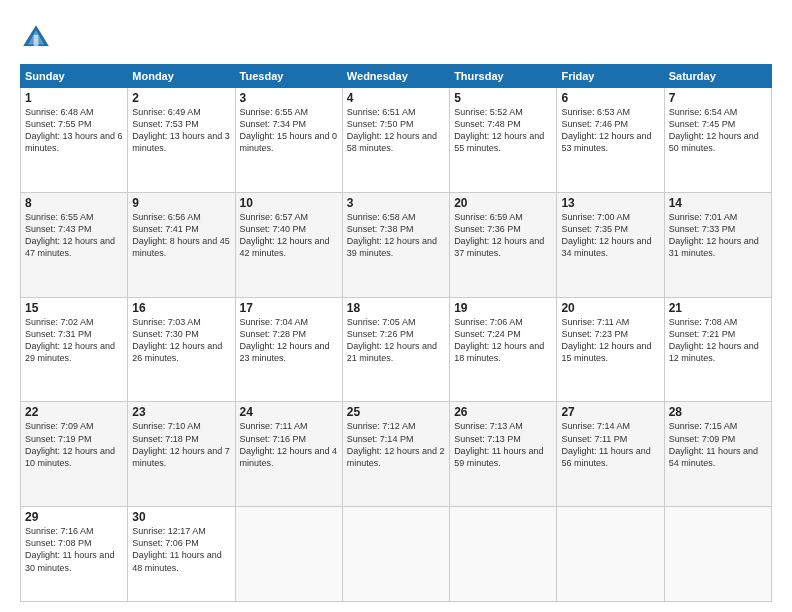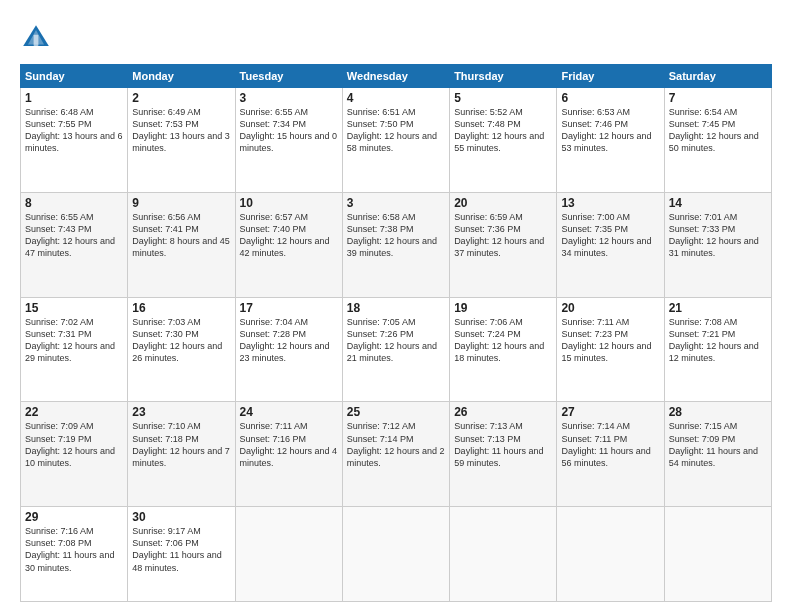--- a/index.html
+++ b/index.html
@@ -380,21 +380,21 @@
         <span class="day-num">29</span>
         <div class="day-info">
           <span>Sunrise: 7:16 AM</span><br>
           <span>Sunset: 7:08 PM</span><br>
           <span>Daylight: 11 hours and 30 minutes.</span>
         </div>
       </td>
           <td>
         <span class="day-num">30</span>
         <div class="day-info">
-          <span>Sunrise: 9:17 AM</span><br>
+          <span>Sunrise: 12:17 AM</span><br>
           <span>Sunset: 7:06 PM</span><br>
           <span>Daylight: 11 hours and 48 minutes.</span>
         </div>
       </td>
           <td class="empty-cell"></td>
           <td class="empty-cell"></td>
           <td class="empty-cell"></td>
           <td class="empty-cell"></td>
           <td class="empty-cell"></td>
         </tr>

